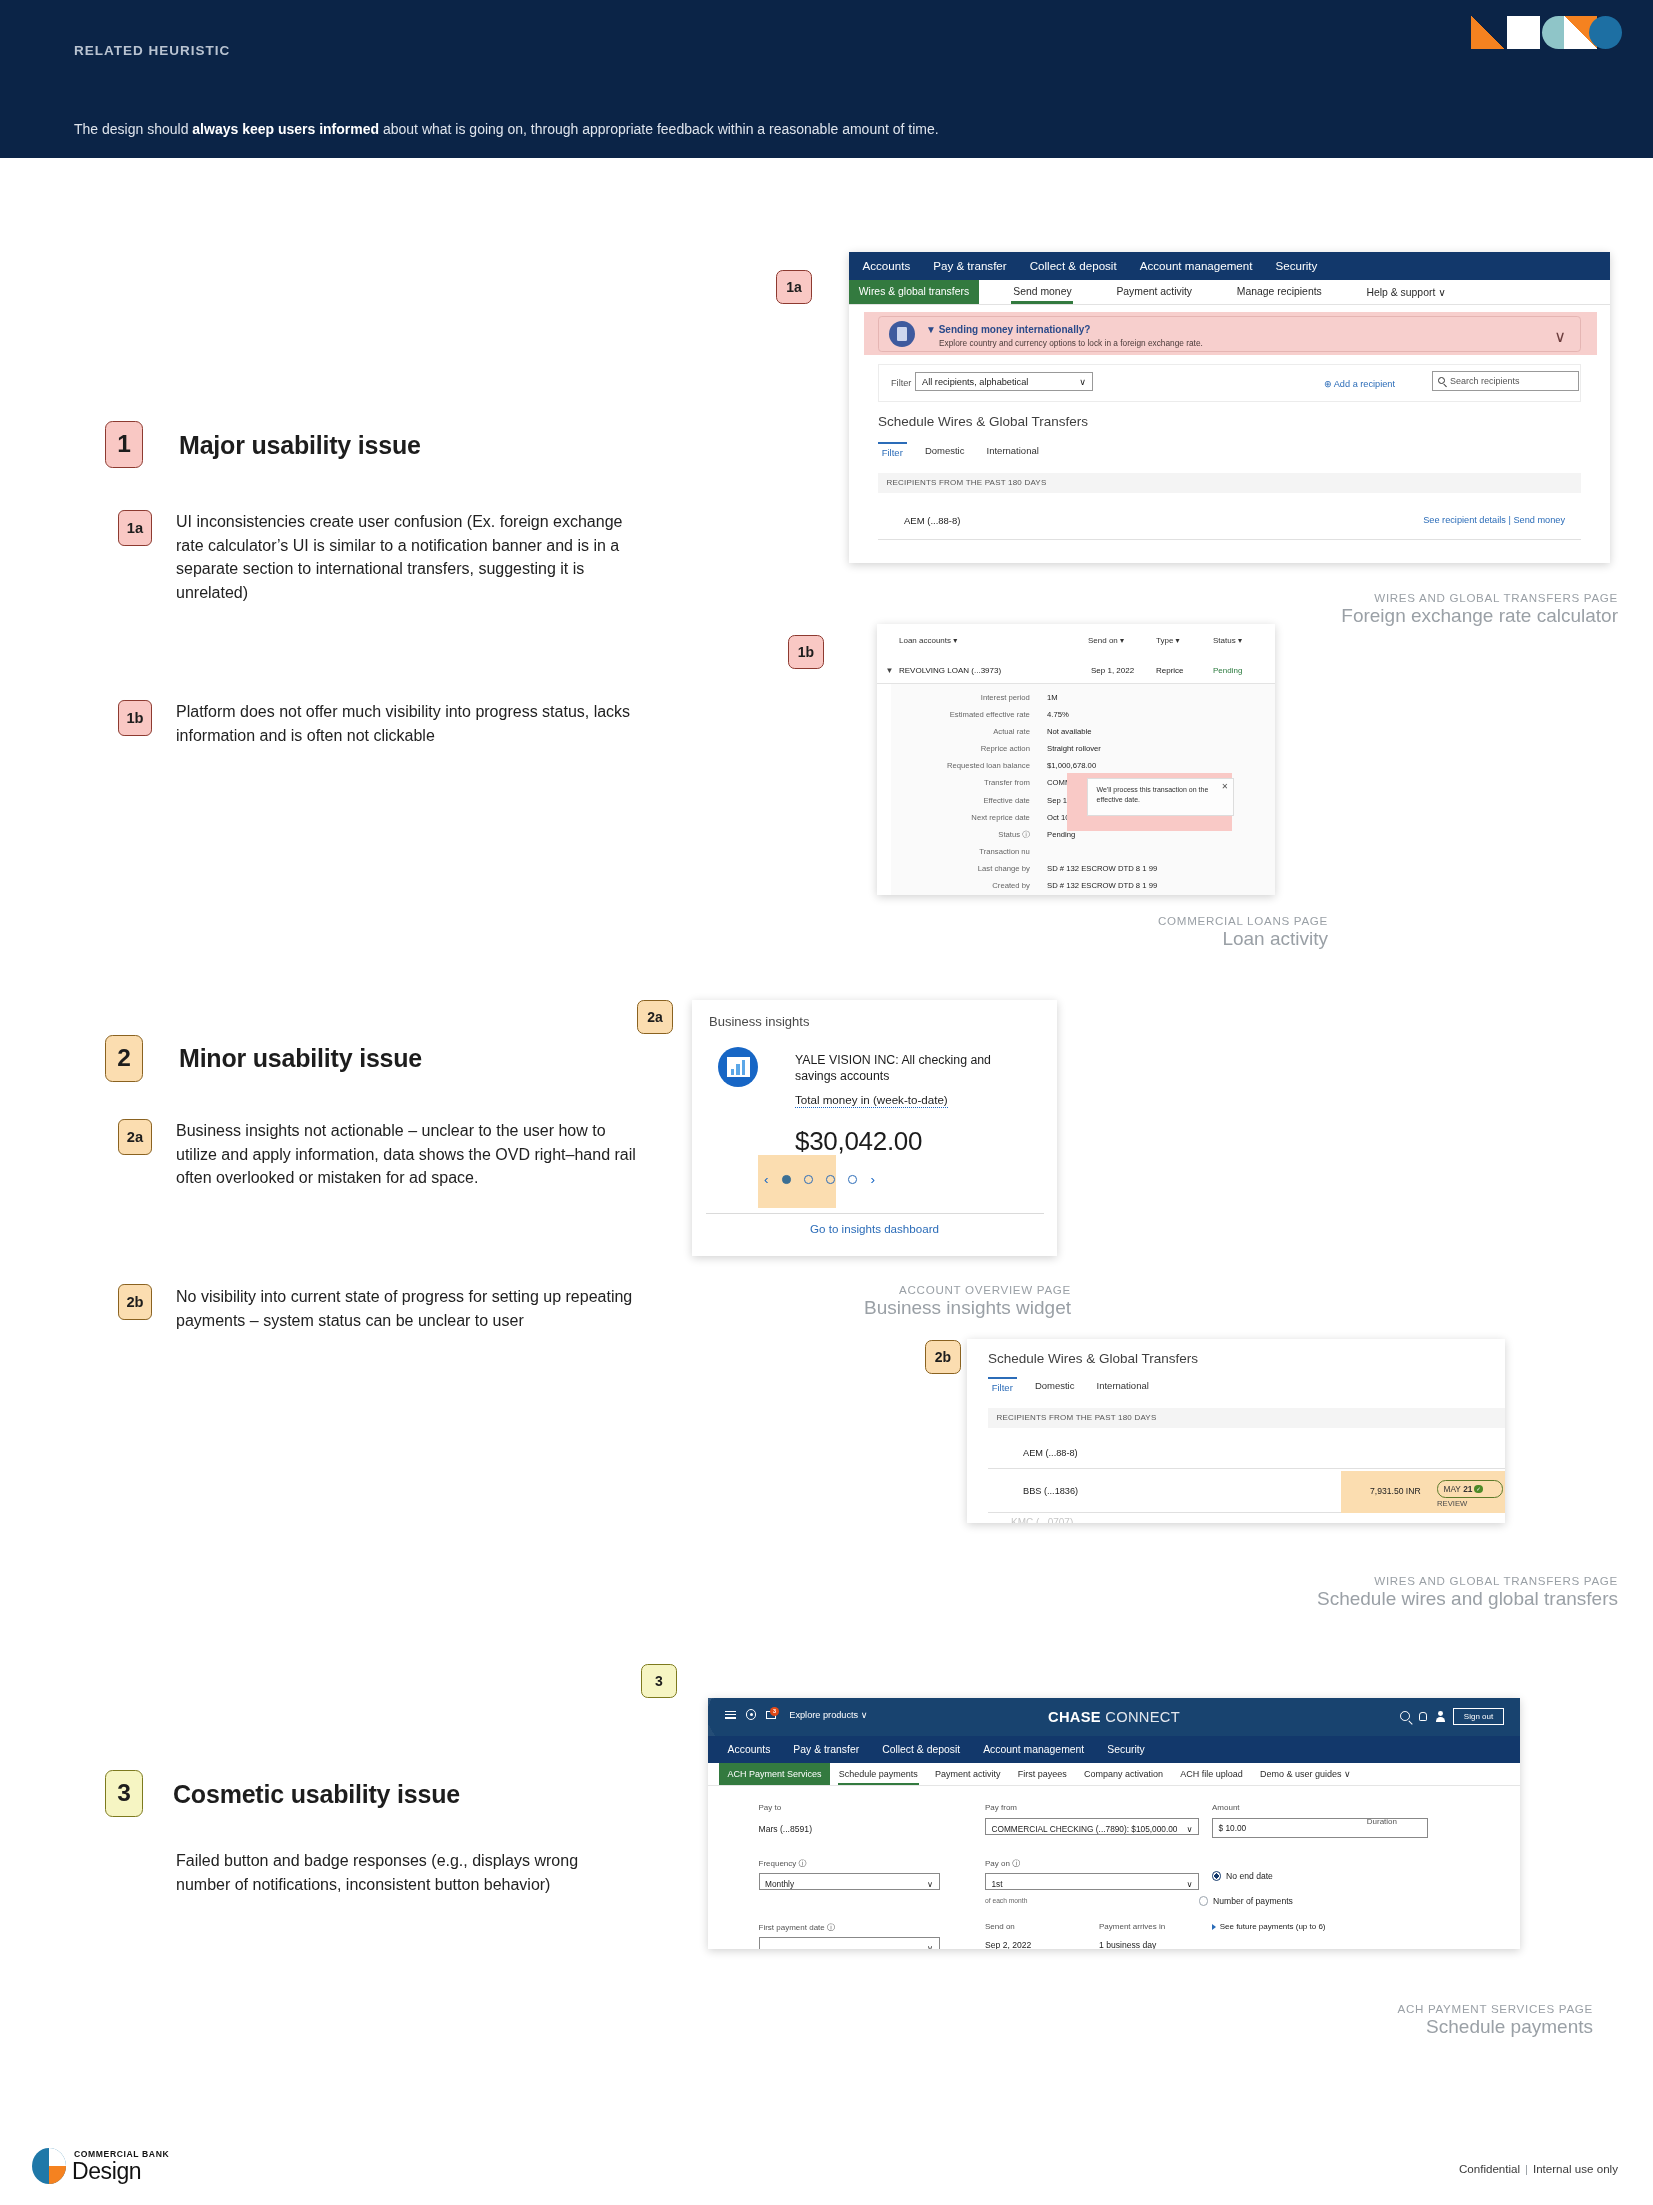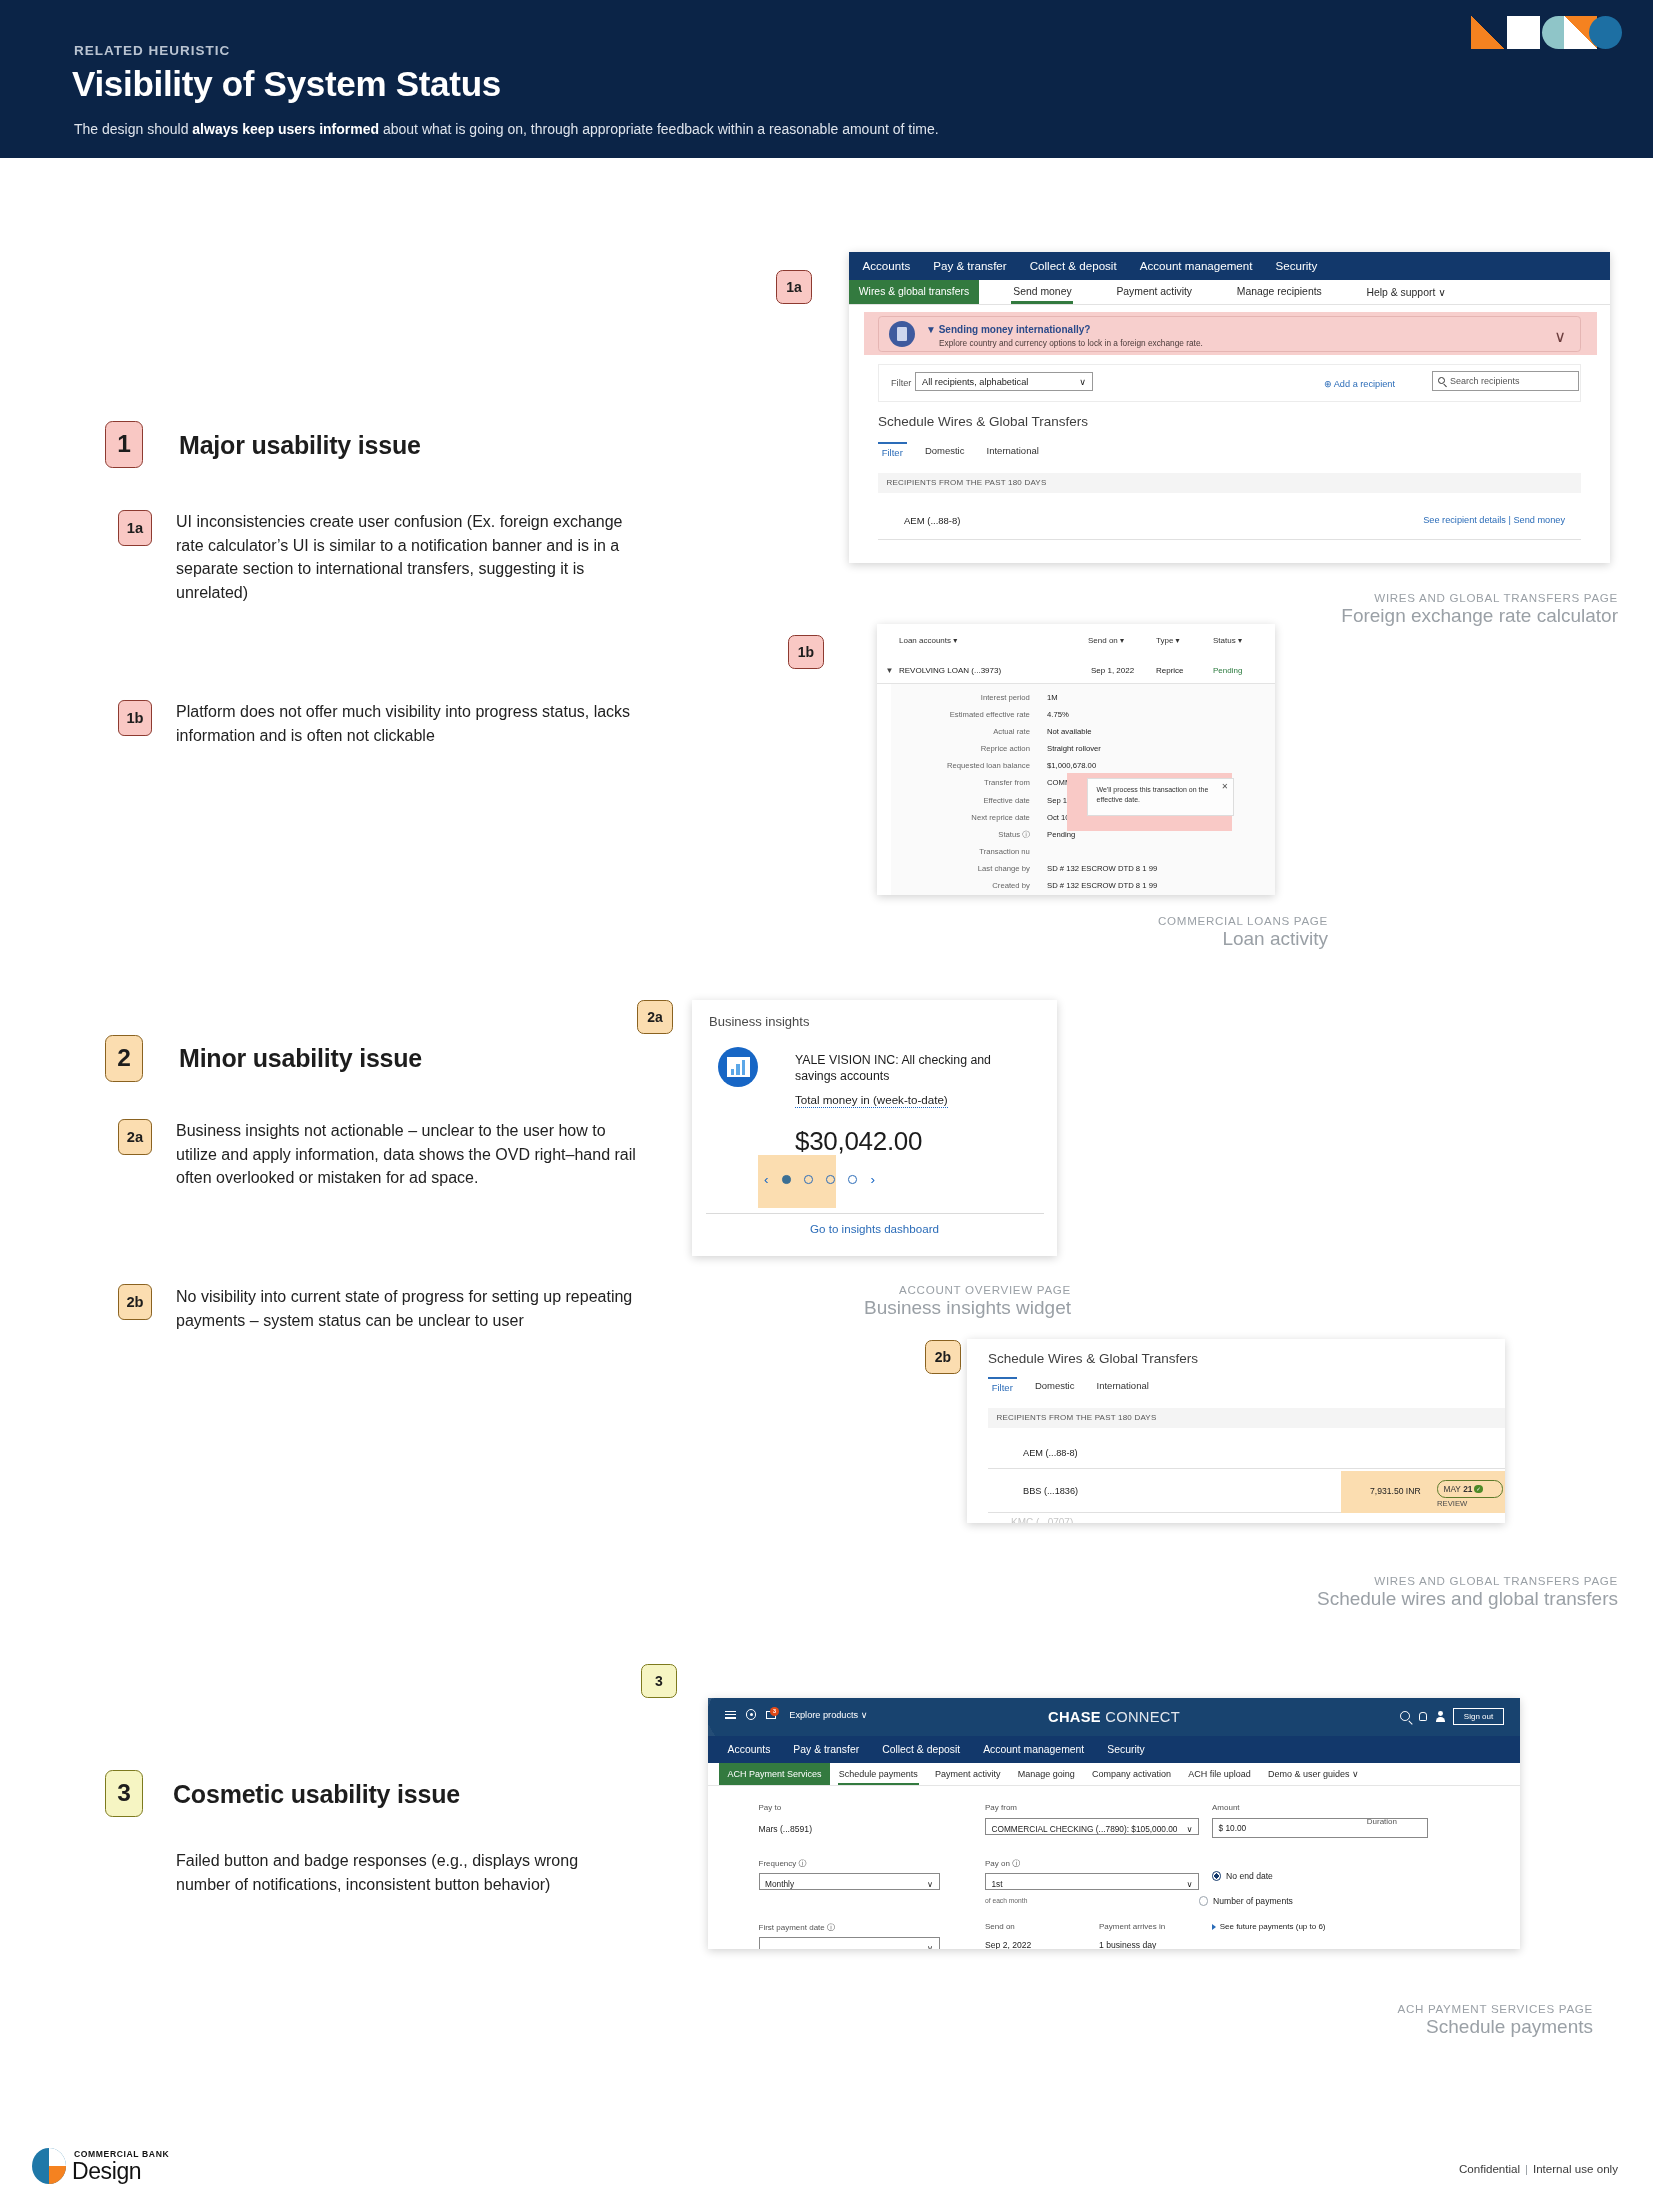--- a/index.html
+++ b/index.html
@@ -221,21 +221,20 @@
   .fl-t1 { position:absolute; left:42px; top:4.9px; font-size:8.6px; font-weight:700; letter-spacing:0.6px; color:#111; }
   .fl-t2 { position:absolute; left:40px; top:13.5px; font-size:23px; font-weight:400; color:#111; letter-spacing:-0.4px; }
   .foot-right { position:absolute; right:36px; top: 2162px; font-size:11.6px; color:#3a3a3a; }
   .foot-right .sep { color:#9aa0a6; padding: 0 4.9px; }
 </style>
 </head>
 <body>
 
 <div class="header">
   <div class="hdr-eyebrow">RELATED HEURISTIC</div>
-  <div class="hdr-title">Visibility of System Status</div>
   <div class="hdr-sub">
     <span>The design should </span><b>always keep users informed</b><span> about what is going on, through appropriate feedback within a reasonable amount of time.</span>
   </div>
   <div class="hdr-logo">
     <div class="lg-tri-orange"></div>
     <div class="lg-square"></div>
     <div class="lg-halfcircle"></div>
     <div class="lg-tri-orange2"></div>
     <div class="lg-circle-blue"></div>
   </div>
@@ -467,21 +466,21 @@
     <span>Accounts</span>
     <span>Pay &amp; transfer</span>
     <span>Collect &amp; deposit</span>
     <span>Account management</span>
     <span>Security</span>
   </div>
   <div class="ch-sub">
     <div class="active-tab">ACH Payment Services</div>
     <div class="st sel">Schedule payments</div>
     <div class="st">Payment activity</div>
-    <div class="st">Manage going</div>
+    <div class="st">First payees</div>
     <div class="st">Company activation</div>
     <div class="st">ACH file upload</div>
     <div class="st">Demo &amp; user guides ∨</div>
   </div>
 
   <div class="ch-body">
     <div class="f-lab" style="left:13.5px; top:17px;">Pay to</div>
     <div class="f-val" style="left:13.5px; top:38px;">Mars (...8591)</div>
 
     <div class="f-lab" style="left:240px; top:17px;">Pay from</div>

